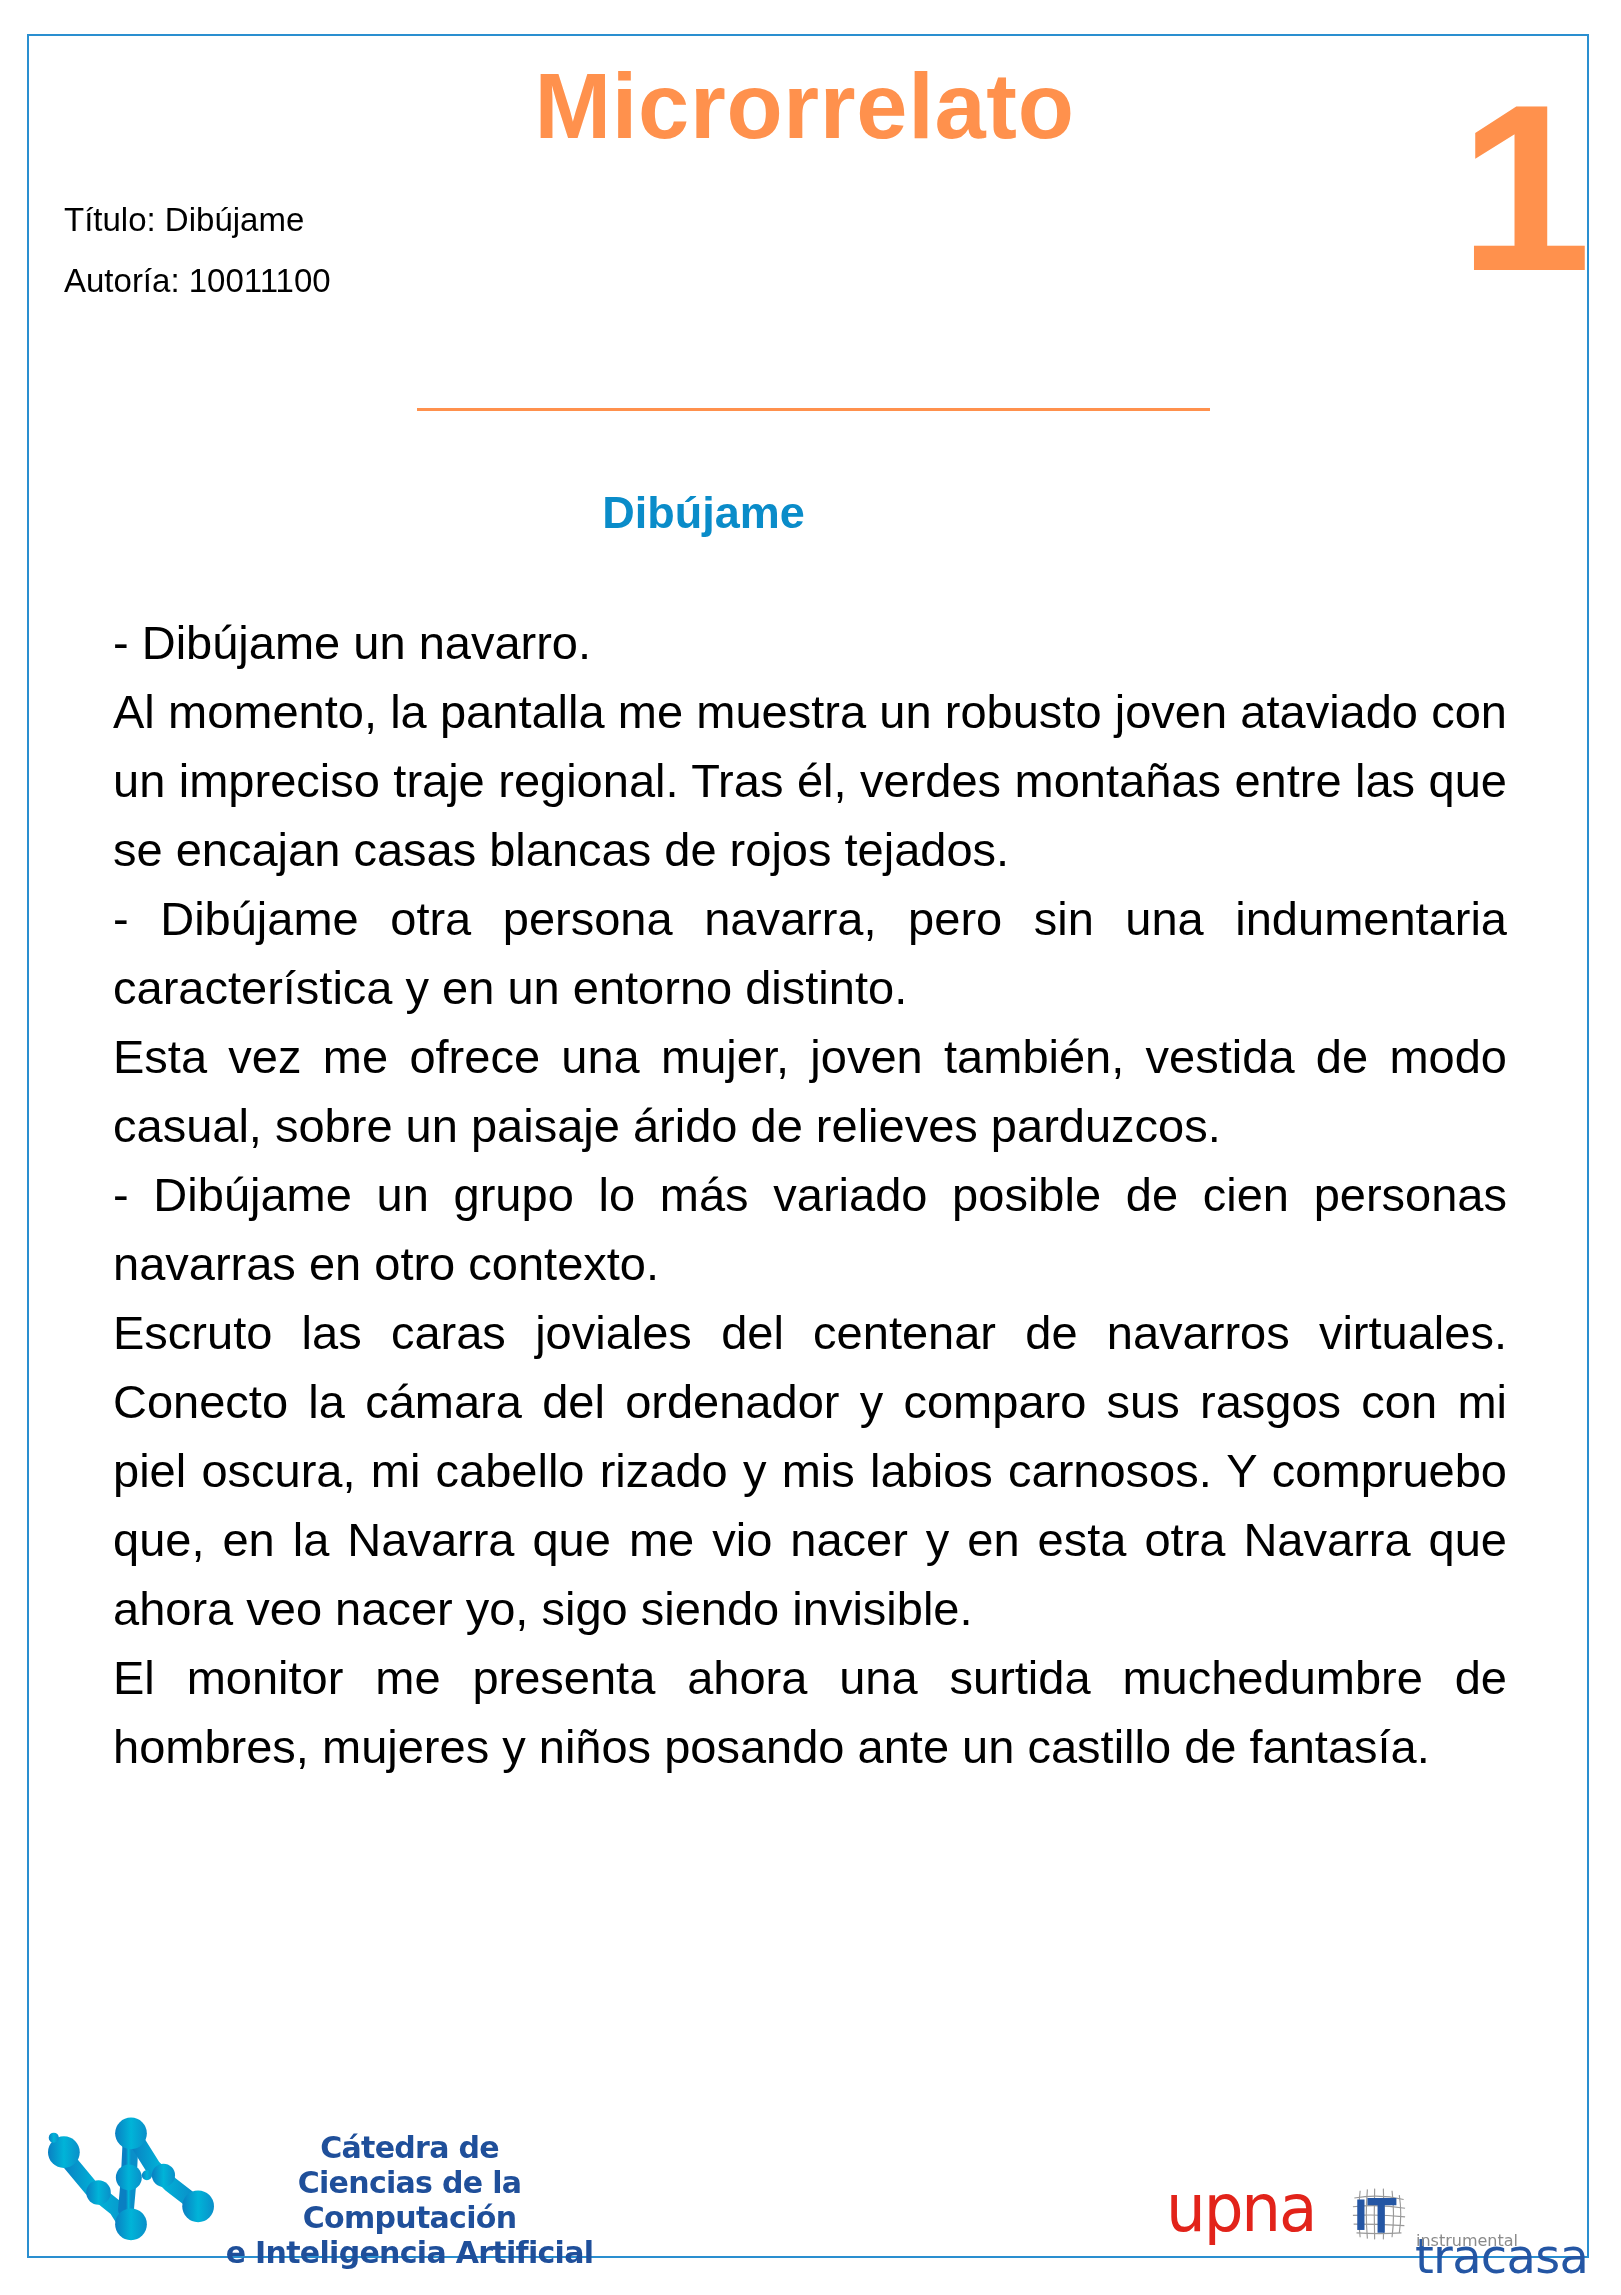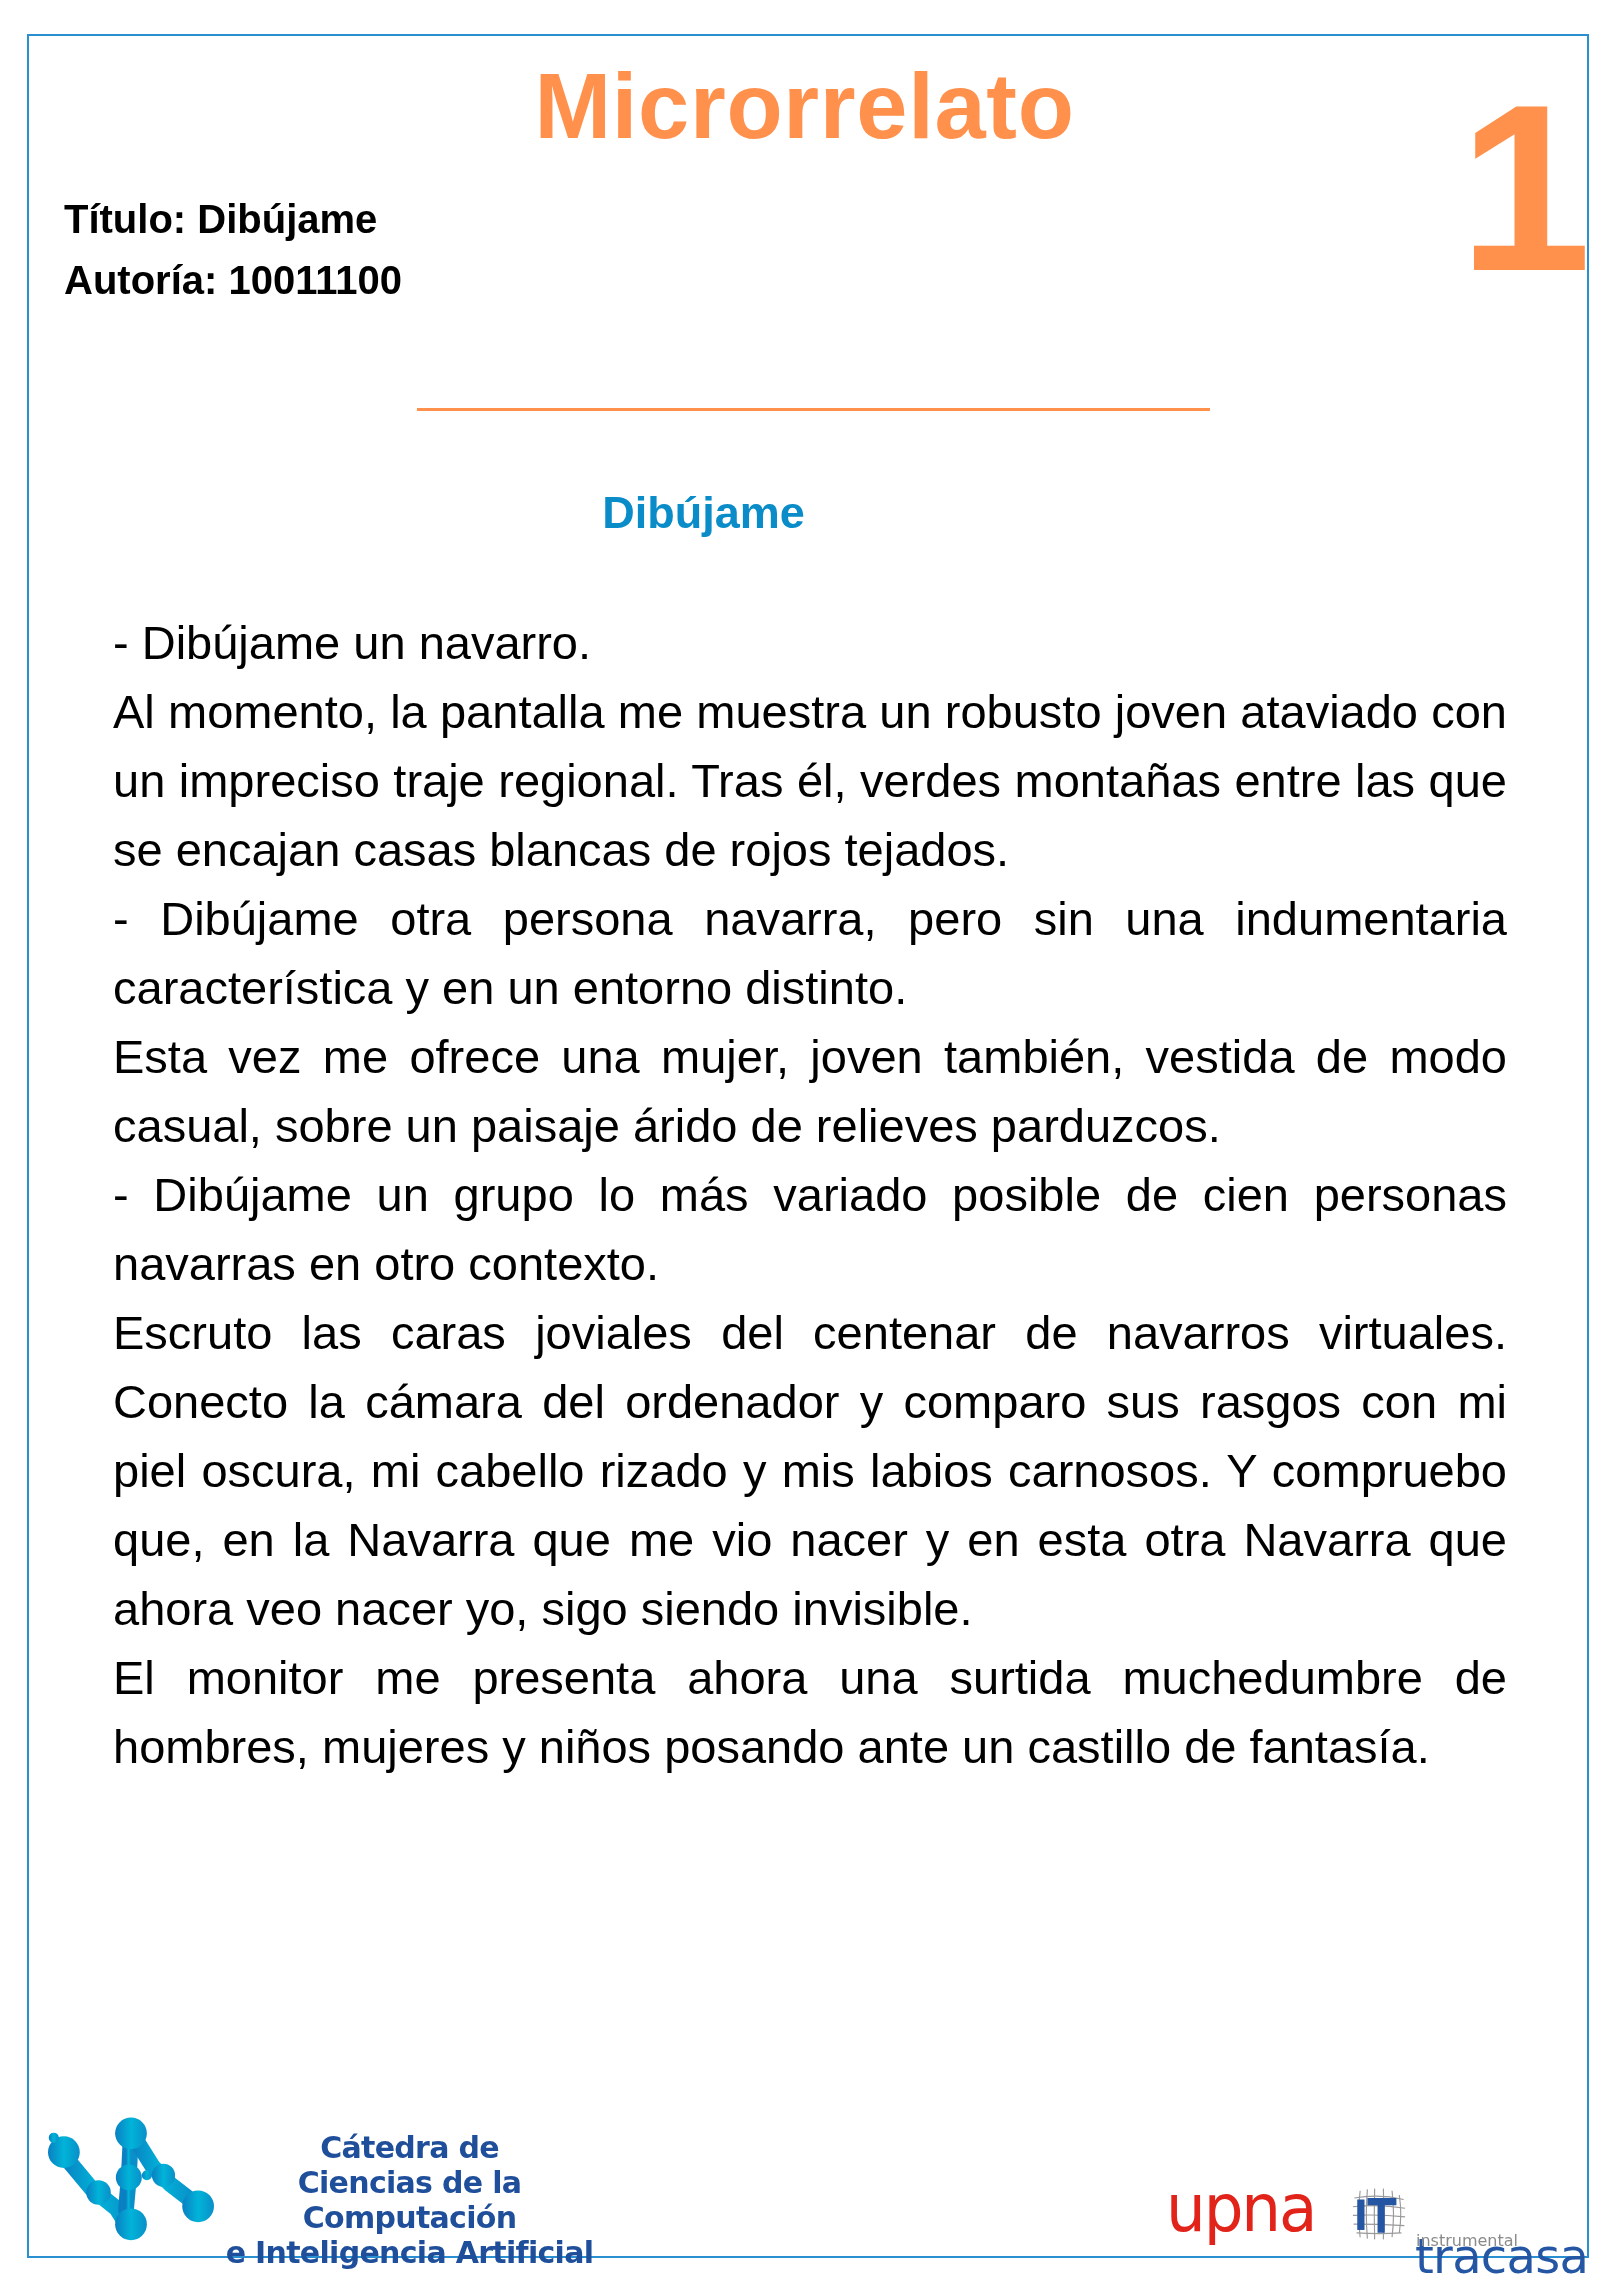--- a/index.html
+++ b/index.html
@@ -1,20 +1,20 @@
 <!DOCTYPE html>
 <html style="font-size:11.6px"><head>
 <meta charset="utf-8">
 <style>
   html, body { margin: 0; padding: 0; background: #ffffff; }
   body { width: 1621px; height: 2295px; position: relative; overflow: hidden; font-family: "Liberation Sans", sans-serif; }
   .frame { position: absolute; left: 27px; top: 34px; width: 1558px; height: 2220px; border: 2.2px solid #2a8fd0; box-sizing: content-box; }
   .main-title { position: absolute; left: 0; width: 1609px; top: 52px; text-align: center; font-size: 92px; font-weight: bold; color: #ff914d; line-height: 108px; letter-spacing: 0.7px; }
   .big-number { position: absolute; left: 1459px; top: 79px; font-size: 238px; font-weight: bold; color: #ff914d; line-height: 217px; }
-  .meta { position: absolute; left: 64px; top: 189px; font-size: 40px; color: #000; line-height: 61px; font-weight: bold; }
+  .meta { position: absolute; left: 64px; top: 189px; font-size: 33px; color: #000; line-height: 61px; }
   .rule { position: absolute; left: 417px; top: 408px; width: 793px; height: 2.9px; background: #ff914d; }
   .story-title { position: absolute; left: 0; width: 1407px; top: 484px; text-align: center; font-size: 45px; font-weight: bold; color: #0a8cc9; line-height: 58px; }
   .body-text { position: absolute; left: 113px; top: 608px; width: 1394px; font-size: 47px; color: #000; line-height: 69px; text-align: justify; }
   .body-text p { margin: 0; }
   .catedra { position: absolute; left: 48px; top: 2116px; width: 520px; height: 130px; }
   .catedra-text { position: absolute; left: 170px; top: 14.4px; width: 383px; text-align: center; color: #1f4f9a; font-weight: bold; font-size: 30px; line-height: 35px; font-family: "DejaVu Sans", sans-serif; letter-spacing: -0.7px; }
   .upna { position: absolute; left: 1166px; top: 2173px; font-size: 66px; color: #e2231a; font-family: "DejaVu Sans", sans-serif; font-weight: normal; letter-spacing: -2.2px; line-height: 72px; transform: scaleX(0.95); transform-origin: left; }
   .tracasa { position: absolute; left: 1350px; top: 2179px; width: 238px; height: 79px; }
   .tracasa-word { position: absolute; left: 65px; top: 0px; font-size: 48px; color: #2456a4; font-family: "DejaVu Sans", sans-serif; letter-spacing: -0.7px; line-height: 58px; margin-top: 48px; }
   .tracasa-sub { position: absolute; left: 66px; top: 52px; font-size: 16px; color: #8a8a8a; font-family: "DejaVu Sans", sans-serif; line-height: 20px; }

